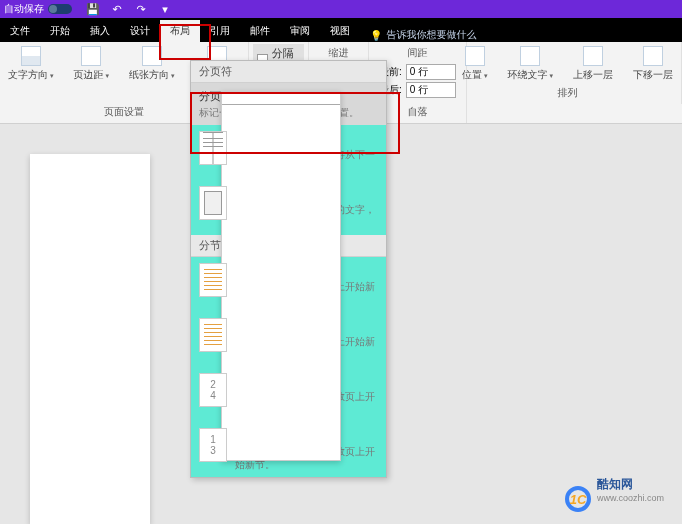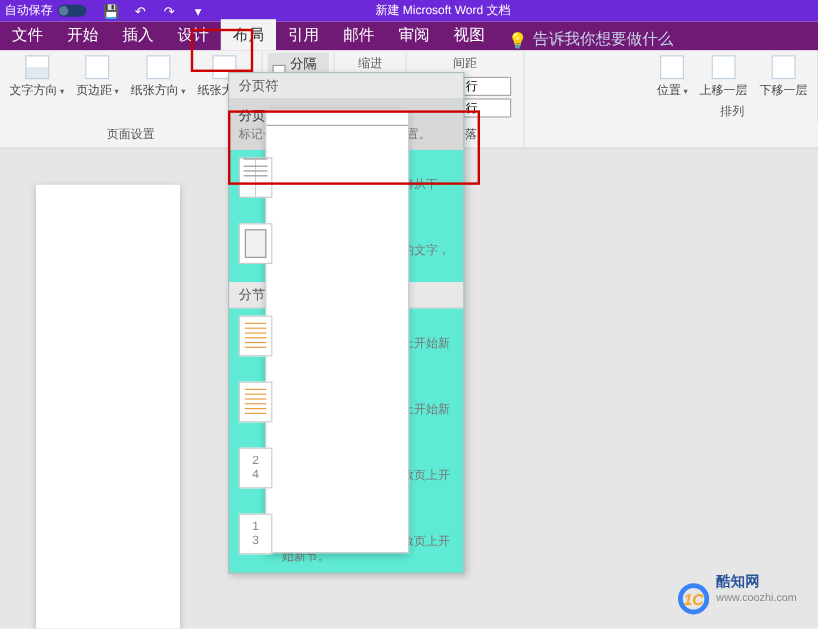--- a/index.html
+++ b/index.html
@@ -6,30 +6,30 @@
     body { width: 682px; height: 524px; background: #fff; overflow: hidden; position: relative; }
     
     .titlebar { background: #6d28d9; height: 18px; display: flex; align-items: center; color: #fff; font-size: 10px; padding: 0 4px; }
     .autosave { display: flex; align-items: center; gap: 4px; }
     .toggle { width: 24px; height: 10px; background: #1e3e6e; border-radius: 5px; position: relative; }
     .toggle::after { content: ''; position: absolute; left: 1px; top: 1px; width: 8px; height: 8px; background: #5a7a9a; border-radius: 50%; }
     .qat { display: flex; gap: 10px; margin-left: 14px; align-items: center; }
     .qat-icon { width: 14px; height: 14px; display: flex; align-items: center; justify-content: center; font-size: 11px; }
     .title-text { position: absolute; left: 50%; transform: translateX(-25%); }
     
-    .tabs { background: #701a75; height: 24px; display: flex; align-items: flex-end; color: #fff; font-size: 13px; }
+    .tabs { background: #000000; height: 24px; display: flex; align-items: flex-end; color: #fff; font-size: 10px; }
     .tab { padding: 4px 10px; cursor: pointer; }
     .tab.active { background: #f3f3f3; color: #333; }
     .tab-box { position: absolute; border: 2px solid #c00; top: 24px; left: 159px; width: 52px; height: 36px; z-index: 10; pointer-events: none; }
     .tell-me { display: flex; align-items: center; gap: 4px; margin-left: 10px; color: #c5d3e8; }
     
     .ribbon { background: #f3f3f3; height: 82px; display: flex; border-bottom: 1px solid #d0d0d0; position: relative; }
     .group { display: flex; flex-direction: column; align-items: center; border-right: 1px solid #e0e0e0; padding: 2px 4px; }
     .group-label { font-size: 10px; color: #555; margin-top: auto; padding: 2px 0; }
-    .btns { display: flex; gap: 2px; flex: 1; }
+    .btns { display: flex; gap: 12px; flex: 1; }
     .rbtn { display: flex; flex-direction: column; align-items: center; padding: 2px 4px; font-size: 10px; color: #444; min-width: 32px; }
     .rbtn-icon { width: 20px; height: 20px; background: #fff; border: 1px solid #c0d0e0; margin-bottom: 2px; }
     .rbtn-icon.dir { background: linear-gradient(#fff 50%, #e0e8f0 50%); }
     .drop::after { content: '▾'; font-size: 7px; color: #666; margin-left: 2px; }
     
     .breaks-btn { display: flex; align-items: center; gap: 4px; font-size: 11px; color: #333; padding: 2px 4px; background: #e0e0e0; }
     .breaks-icon { width: 14px; height: 14px; border: 1px solid #999; background: #fff; }
     
     .indent-group { display: flex; flex-direction: column; font-size: 10px; gap: 2px; padding: 2px 6px; }
     .indent-row { display: flex; align-items: center; gap: 4px; }
@@ -70,21 +70,20 @@
   <div class="autosave">
     <span>自动保存</span>
     <div class="toggle"></div>
   </div>
   <div class="qat">
     <span class="qat-icon">💾</span>
     <span class="qat-icon">↶</span>
     <span class="qat-icon">↷</span>
     <span class="qat-icon">▾</span>
   </div>
-  <span class="title-text">新建 Microsoft Word 文档</span>
 </div>
 
 <div class="tabs">
   <div class="tab">文件</div>
   <div class="tab">开始</div>
   <div class="tab">插入</div>
   <div class="tab">设计</div>
   <div class="tab active">布局</div>
   <div class="tab">引用</div>
   <div class="tab">邮件</div>
@@ -147,20 +146,24 @@
     <div class="group-label">自落</div>
   </div>
   <div class="group arrange-group">
     <div class="btns">
       <div class="rbtn">
           <div class="rbtn-icon"></div>
           <span class="drop">位置</span>
         </div>
       <div class="rbtn">
           <div class="rbtn-icon"></div>
+          <span class="drop">环绕文字</span>
+        </div>
+      <div class="rbtn">
+          <div class="rbtn-icon"></div>
           <span>上移一层</span>
         </div>
       <div class="rbtn">
           <div class="rbtn-icon"></div>
           <span>下移一层</span>
         </div>
     </div>
     <div class="group-label">排列</div>
   </div>
 </div>

